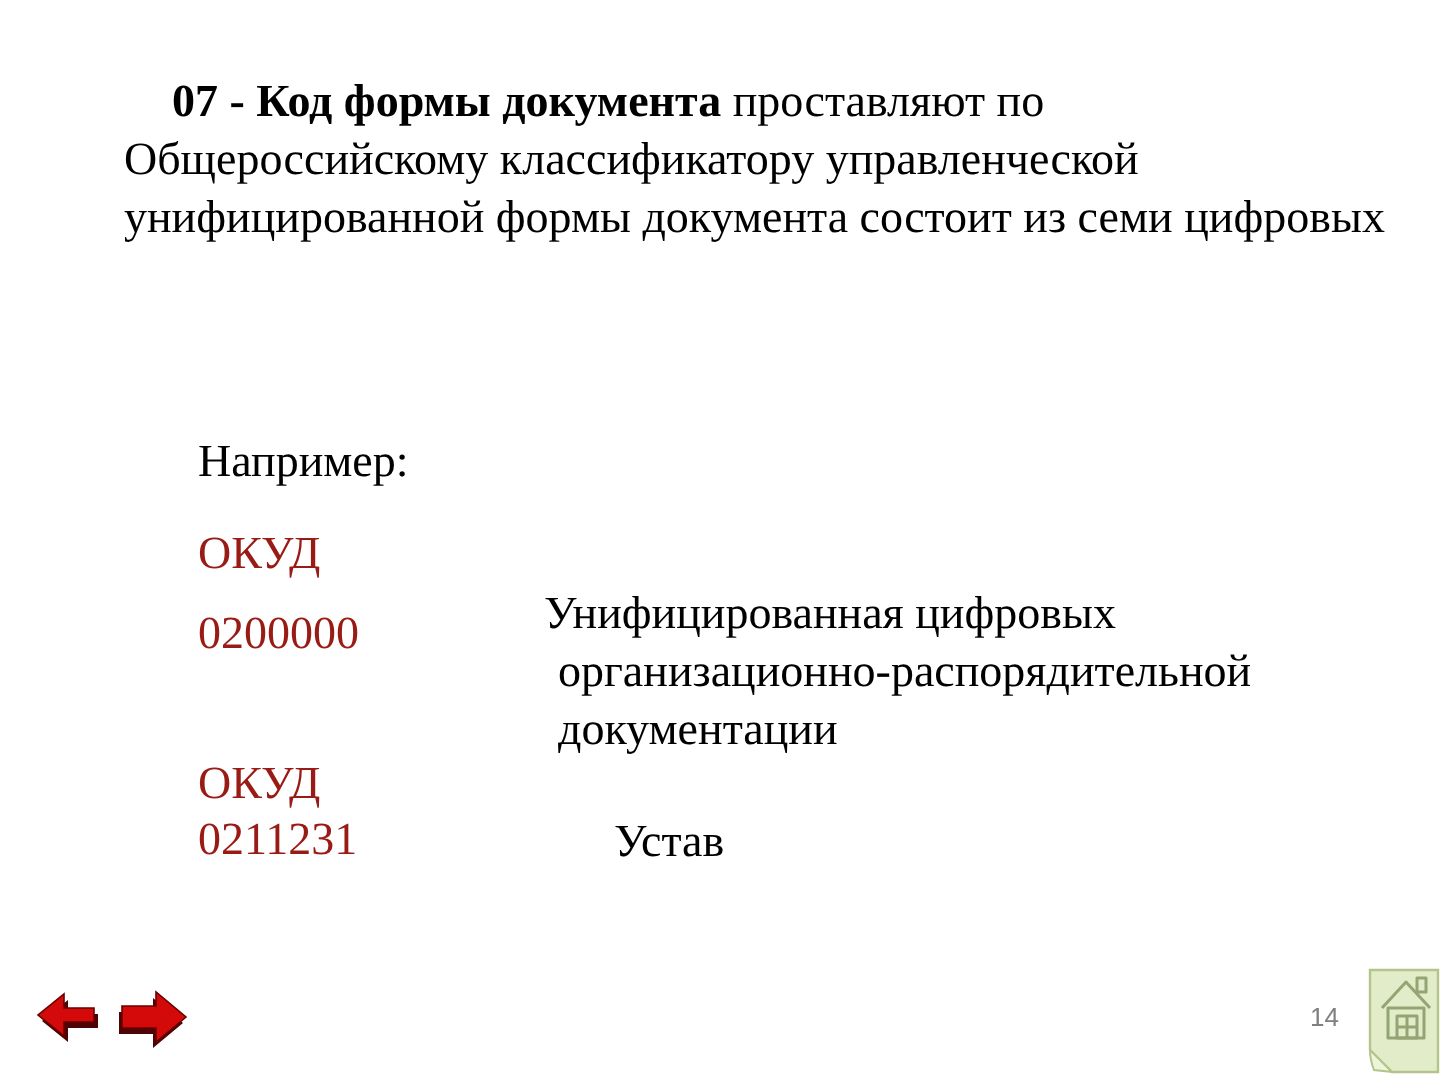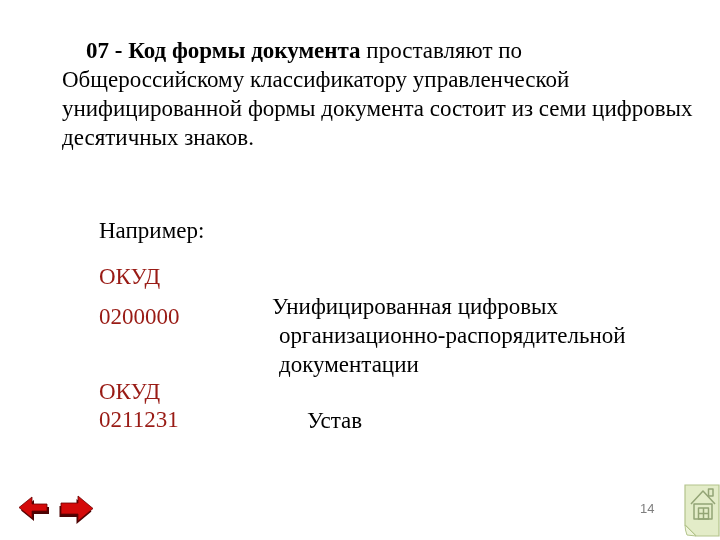--- a/index.html
+++ b/index.html
@@ -30,21 +30,20 @@
 </style>
 </head>
 <body>
 
 <div>
 
   <div class="abs" style="left:26px; top:36px;margin-left:36px;">
     <div class="line indent"><span class="bold">07 - Код формы документа</span><span> проставляют по</span></div>
     <div class="line">Общероссийскому классификатору управленческой</div>
     <div class="line">унифицированной формы документа состоит из семи цифровых</div>
-    <div class="line">десятичных знаков.</div>
   </div>
 
   <div class="abs line" style="left:99px; top:216px;">Например:</div>
 
   <div class="abs line red" style="left:99px; top:262px;">ОКУД</div>
   <div class="abs line red" style="left:99px; top:302px;">0200000</div>
 
   <div class="abs" style="left:272px; top:292px;">
     <div class="line">Унифицированная цифровых</div>
     <div class="line hang">организационно-распорядительной</div>
@@ -58,21 +57,21 @@
   <svg class="abs" style="left:16px; top:495px;" width="34" height="28" viewBox="0 0 34 28">
     <polygon points="31,9 16,9 16,2 3,12.5 16,23 16,16 31,16" transform="translate(2,3)" fill="#4c0404"></polygon>
     <polygon points="31,9 16,9 16,2 3,12.5 16,23 16,16 31,16" stroke="#6b0000" stroke-width="0.8" fill="#d40a0a"></polygon>
   </svg>
 
   <svg class="abs" style="left:58px; top:493px;" width="38" height="32" viewBox="0 0 38 32">
     <polygon points="3,10 20,10 20,3 35,15.5 20,28 20,21 3,21" transform="translate(-1.5,3)" fill="#4c0404"></polygon>
     <polygon points="3,10 20,10 20,3 35,15.5 20,28 20,21 3,21" stroke="#6b0000" stroke-width="0.8" fill="#d40a0a"></polygon>
   </svg>
 
-  <div class="abs page-num" style="left:640px; top:502px;">14</div>
+  <div class="abs page-num" style="left:655px; top:502px;">14</div>
 
   <svg class="abs" style="left:682px; top:484px;" width="38" height="54" viewBox="0 0 38 54">
     <path d="M3,1 L37,1 L37,52 L14,52 L3,41 Z" stroke="#b3c48c" stroke-width="1.2" fill="#e3ecc8"></path>
     <path d="M3,41 L14,52 L5,51 Q3,46 3,41 Z" stroke="#b3c48c" stroke-width="1" fill="#eef4da"></path>
     <g fill="none" stroke-width="1.5" stroke-linejoin="round" stroke="#93a475">
       <rect x="26.5" y="5" width="4.5" height="7"></rect>
       <polyline points="9,20 21,7 33,20"></polyline>
       <rect x="12" y="20" width="18" height="15"></rect>
       <rect x="16.5" y="24" width="10" height="11"></rect>
       <line x1="21.5" y1="24" x2="21.5" y2="35"></line>

